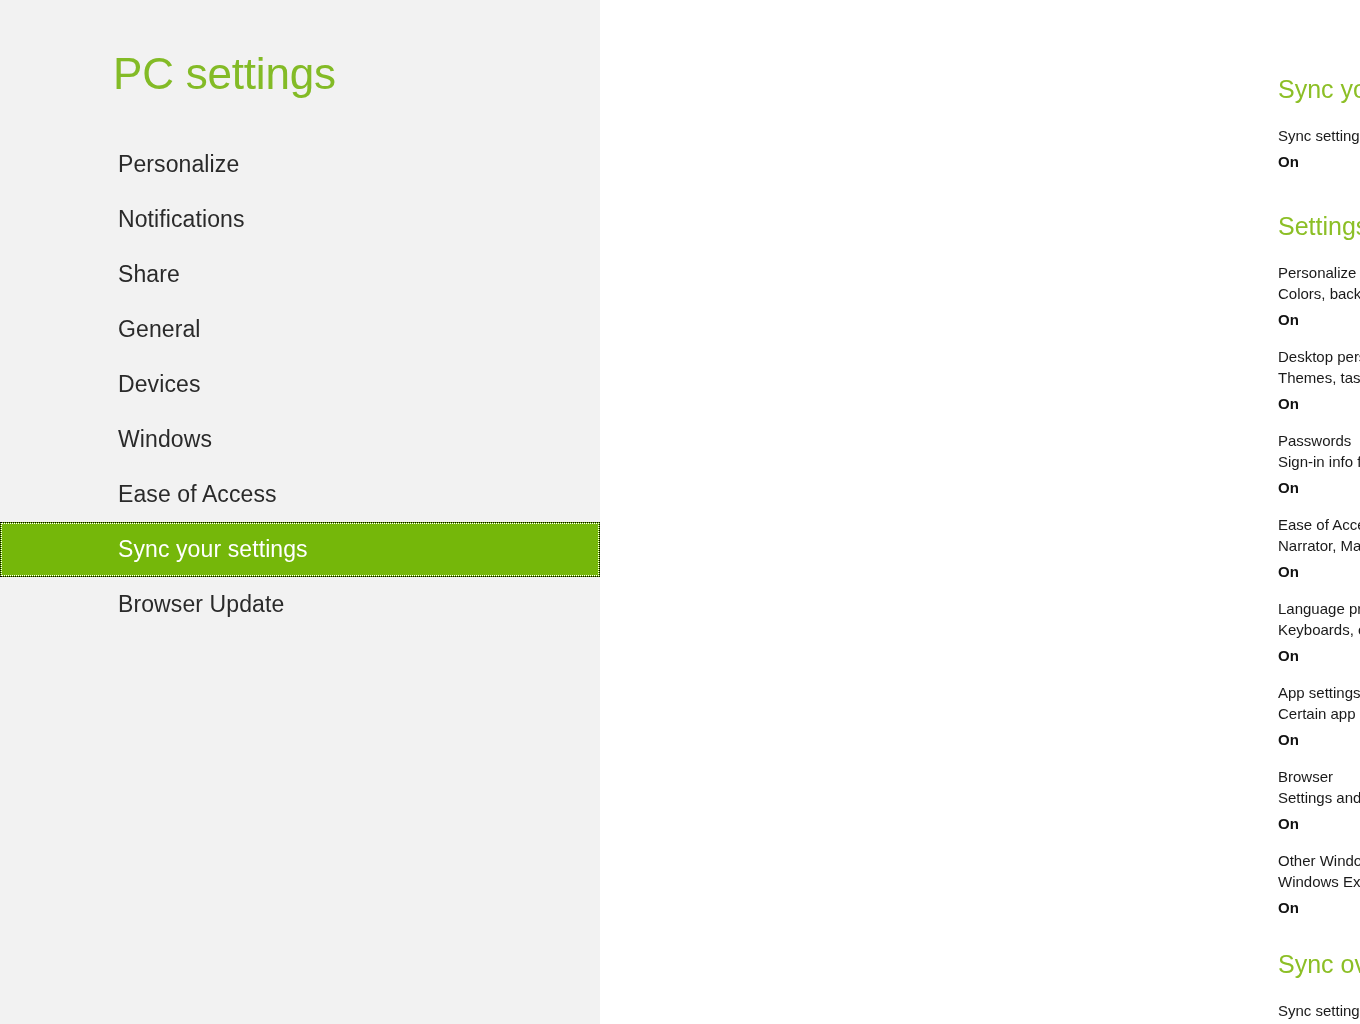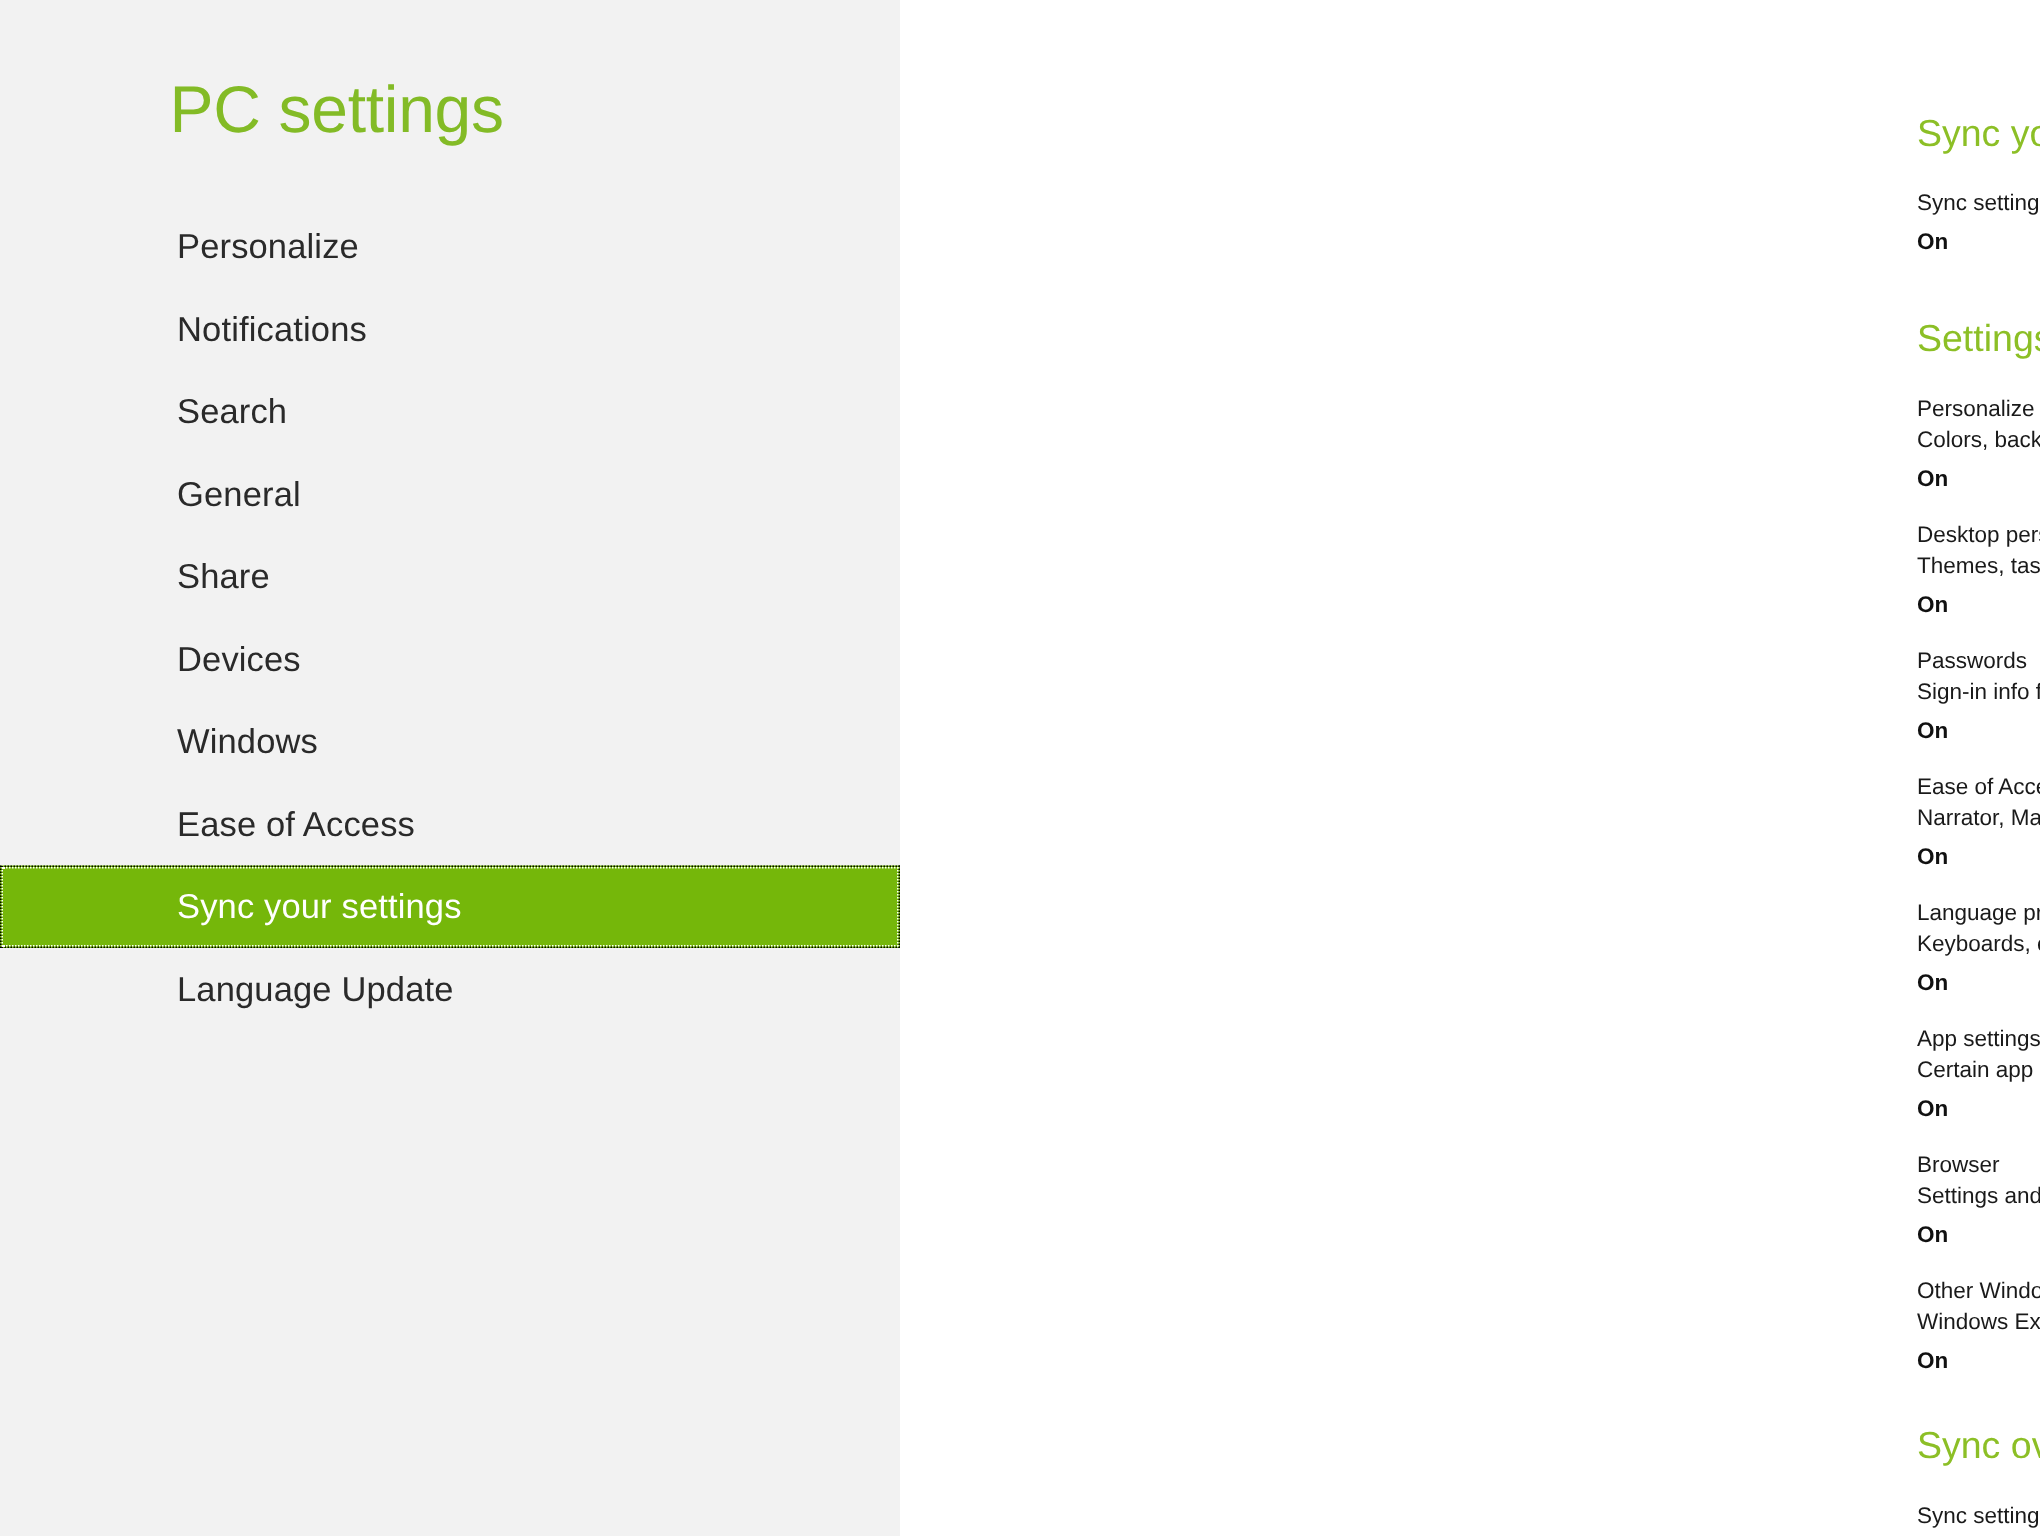--- a/index.html
+++ b/index.html
@@ -160,42 +160,39 @@
     <div id="page-title">PC settings</div>
 
     <div id="nav-list">
         <div class="nav-item">
           <span>Personalize</span>
         </div>
         <div class="nav-item">
           <span>Notifications</span>
         </div>
         <div class="nav-item">
-          <span>Search</span>
+          <span>Share</span>
         </div>
         <div class="nav-item">
           <span>General</span>
-        </div>
-        <div class="nav-item">
-          <span>Share</span>
         </div>
         <div class="nav-item">
           <span>Devices</span>
         </div>
         <div class="nav-item">
           <span>Windows</span>
         </div>
         <div class="nav-item">
           <span>Ease of Access</span>
         </div>
         <div class="nav-item selected">
           <span>Sync your settings</span>
         </div>
         <div class="nav-item">
-          <span>Language Update</span>
+          <span>Browser Update</span>
         </div>
       </div>
 
   </div>
 
   <div id="content-pane">
 
     <div id="heading-sync-your-settings" class="section-heading">Sync your settings</div>
 
     <div id="sync-on-this-pc">

